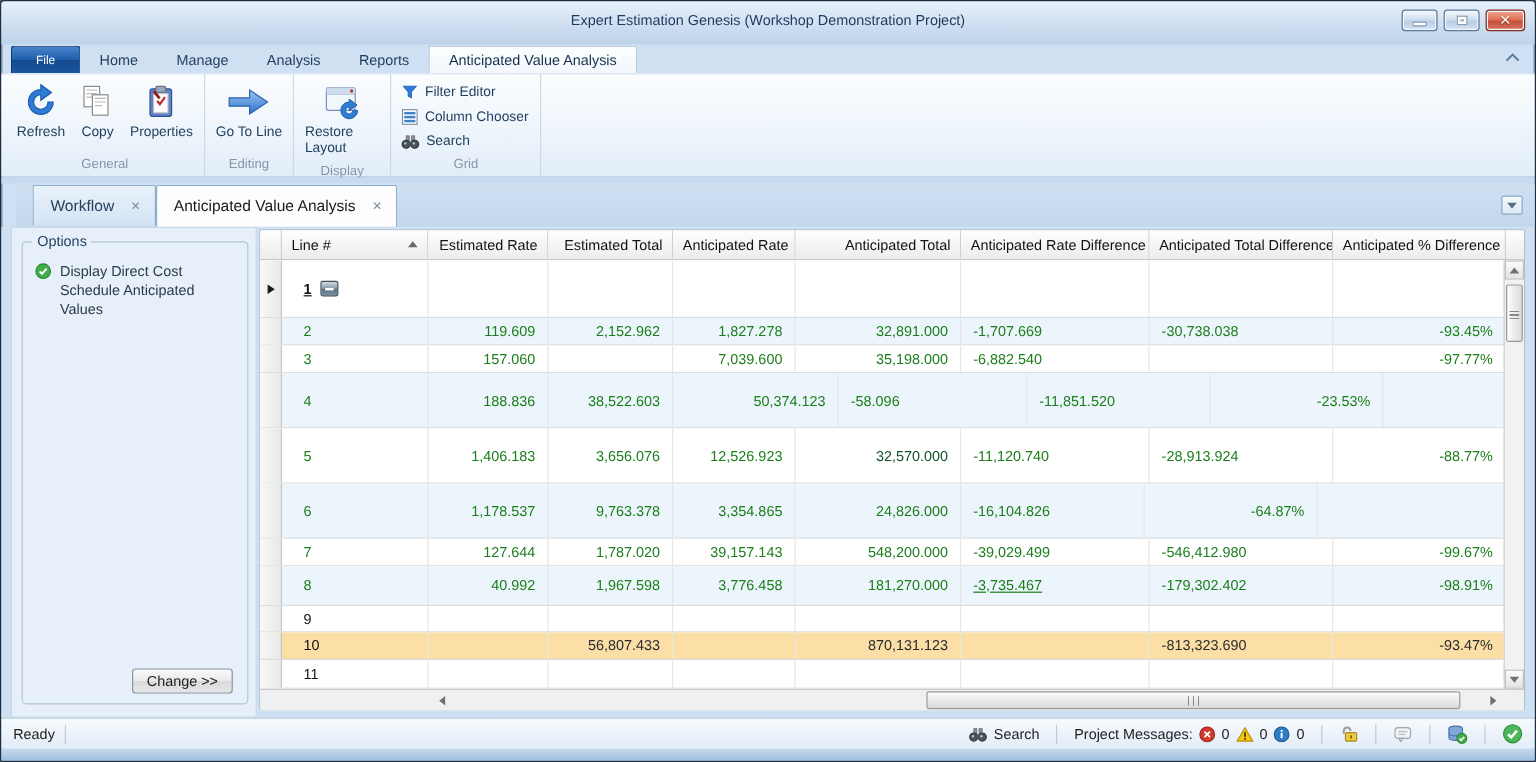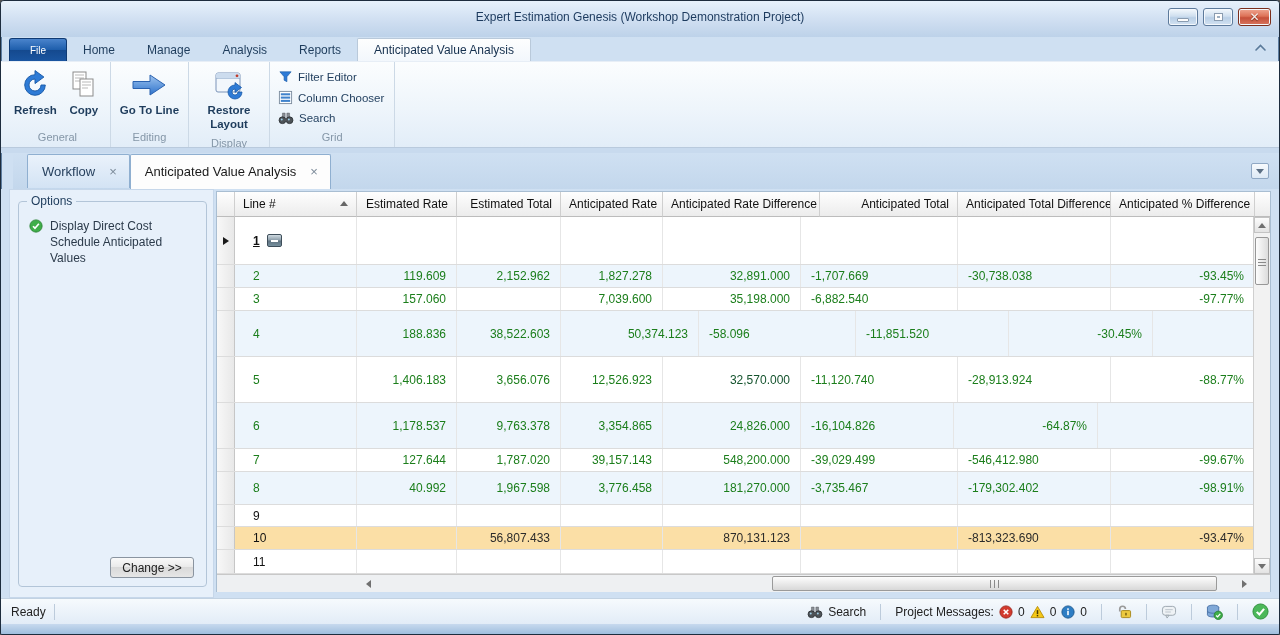--- a/index.html
+++ b/index.html
@@ -28,21 +28,21 @@
   .ribbon-collapse{position:absolute;right:12px;top:42px;cursor:pointer;}
 
   
   .ribbon-body{position:absolute;left:0;top:60px;width:100%;height:87px;
     background:linear-gradient(#fbfdfe,#eef5fb 55%,#e2edf8);border-top:1px solid #e7eef6;border-bottom:1px solid #b9cadd;display:flex;padding-left:4px;}
   .rgroup{display:flex;flex-direction:column;border-right:1px solid #ccd9e6;padding:2px 4px 0 4px;}
   .rgroup-buttons{display:flex;flex:1;align-items:flex-start;}
   .rgroup-label{height:18px;text-align:center;font-size:11px;color:#8496a7;line-height:16px;}
   .big-btn{display:flex;flex-direction:column;align-items:center;padding:3px 5px;border-radius:3px;cursor:pointer;min-width:44px;}
   .big-btn .bicon{height:36px;display:flex;align-items:center;justify-content:center;}
-  .big-btn .blabel{font-size:11.5px;color:#1e3c5c;text-align:center;line-height:1.25;max-width:62px;font-weight:bold;}
+  .big-btn .blabel{font-size:11.5px;color:#1e3c5c;line-height:1.25;max-width:62px;}
   .small-btns{display:flex;flex-direction:column;gap:2px;padding-top:3px;}
   .small-btn{display:flex;align-items:center;gap:5px;padding:2px 6px 2px 4px;border-radius:2px;cursor:pointer;font-size:11.5px;color:#1e3c5c;}
 
   
   .doc-strip{position:absolute;left:0;top:147px;width:100%;height:5px;background:#c8daee;}
   .doc-tabs{position:absolute;left:12px;top:152px;width:100%;height:36px;background:linear-gradient(#cfe0f2,#c3d7ec);display:flex;align-items:center;padding-left:14px;}
   .dtab{height:34px;display:flex;align-items:center;gap:14px;padding:0 12px 0 14px;font-size:13px;color:#27415e;
     border:1px solid #8fafd0;border-bottom:none;border-radius:2px 2px 0 0;background:linear-gradient(#eaf2fb,#d3e3f4);cursor:pointer;}
   .dtab.active{background:#fdfdfd;color:#1a1a1a;height:35px;z-index:2;}
   .dtab .x{color:#7b8a99;font-size:13px;cursor:pointer;}
@@ -151,20 +151,32 @@
           <span class="bicon">
             <svg width="28" height="30" viewBox="0 0 28 30">
               <rect x="3" y="2" width="13" height="17" fill="#fff" stroke="#8b8b8b"></rect>
               <path d="M5 5h9M5 8h9M5 11h6" stroke="#b9b9b9"></path>
               <rect x="10" y="9" width="13" height="17" fill="#fff" stroke="#8b8b8b"></rect>
               <path d="M12 12h9M12 15h9M12 18h6" stroke="#b9b9b9"></path>
             </svg>
           </span>
           <span class="blabel">Copy</span>
         </div>
+        <div class="big-btn">
+          <span class="bicon">
+            <svg width="28" height="30" viewBox="0 0 28 30">
+              <rect x="5" y="4" width="18" height="23" rx="2" fill="#5d82c8" stroke="#2f5490"></rect>
+              <rect x="10" y="2" width="8" height="5" rx="1" fill="#9aa7bd" stroke="#667285"></rect>
+              <rect x="8" y="8" width="12" height="16" fill="#fdfdfd" stroke="#c3c3c3"></rect>
+              <path d="M11 14l2.2 2.8L17.5 11" stroke="#c42525" stroke-width="1.8" fill="none"></path>
+              <path d="M8 6 L13 12" stroke="#8a2020" stroke-width="2.4"></path>
+            </svg>
+          </span>
+          <span class="blabel">Properties</span>
+        </div>
       </div>
       <div class="rgroup-label">General</div>
     </div>
 
     <div class="rgroup">
       <div class="rgroup-buttons">
         <div class="big-btn">
           <span class="bicon">
             <svg width="36" height="26" viewBox="0 0 36 26">
               <defs>
@@ -268,22 +280,22 @@
       </fieldset>
     </div>
 
     <div class="grid-area">
       <div class="grid-header" id="grid-header">
           <div class="h-cell" style="width: 18px; flex: 0 0 18px; padding: 0px;"></div>
           <div class="h-cell" style="flex: 0 0 122px; width: 122px; text-align: left; padding-left: 8px;">Line #<span class="sort-asc"></span></div>
           <div class="h-cell" style="flex: 0 0 100px; width: 100px; text-align: right;">Estimated Rate</div>
           <div class="h-cell" style="flex: 0 0 104px; width: 104px; text-align: right;">Estimated Total</div>
           <div class="h-cell" style="flex: 0 0 102px; width: 102px; text-align: right;">Anticipated Rate</div>
+          <div class="h-cell" style="flex: 0 0 138px; width: 138px; text-align: right;">Anticipated Total</div>
           <div class="h-cell" style="flex: 0 0 157px; width: 157px; text-align: left;">Anticipated Rate Difference</div>
-          <div class="h-cell" style="flex: 0 0 138px; width: 138px; text-align: right;">Anticipated Total</div>
           <div class="h-cell" style="flex: 0 0 153px; width: 153px; text-align: left;">Anticipated Total Difference</div>
           <div class="h-cell" style="flex: 0 0 144px; width: 144px; text-align: right;">Anticipated % Difference</div>
           <div class="h-cell" style="flex: 1 1 0%; padding: 0px; border-right: none;"></div>
         </div>
       <div class="grid-body" id="grid-body">
           <div class="g-row" style="height: 48px;">
             <div class="g-ind">
               <span class="ind-arrow"></span>
             </div>
             <div class="g-cell" style="width: 122px; flex: 0 0 122px; padding-left: 18px;">
@@ -332,21 +344,21 @@
           <div class="g-row alt" style="height: 46px;">
             <div class="g-ind"></div>
             <div class="g-cell" style="width: 122px; flex: 0 0 122px; padding-left: 18px;">
               <span style="color: rgb(27, 126, 27);">4</span>
             </div>
             <div class="g-cell" style="width: 100px; flex: 0 0 100px; justify-content: flex-end; color: rgb(27, 126, 27);">188.836</div>
             <div class="g-cell" style="width: 104px; flex: 0 0 104px; justify-content: flex-end; color: rgb(27, 126, 27);">38,522.603</div>
             <div class="g-cell" style="width: 138px; flex: 0 0 138px; justify-content: flex-end; color: rgb(27, 126, 27);">50,374.123</div>
             <div class="g-cell" style="width: 157px; flex: 0 0 157px; justify-content: flex-start; color: rgb(27, 126, 27);">-58.096</div>
             <div class="g-cell" style="width: 153px; flex: 0 0 153px; justify-content: flex-start; color: rgb(27, 126, 27);">-11,851.520</div>
-            <div class="g-cell" style="width: 144px; flex: 0 0 144px; justify-content: flex-end; color: rgb(27, 126, 27);">-30.45%</div>
+            <div class="g-cell" style="width: 144px; flex: 0 0 144px; justify-content: flex-end; color: rgb(27, 126, 27);">-23.53%</div>
             <div class="g-cell" style="flex: 1 1 0%; border-right: none;"></div>
           </div>
           <div class="g-row" style="height: 46px;">
             <div class="g-ind"></div>
             <div class="g-cell" style="width: 122px; flex: 0 0 122px; padding-left: 18px;">
               <span style="color: rgb(27, 126, 27);">5</span>
             </div>
             <div class="g-cell" style="width: 100px; flex: 0 0 100px; justify-content: flex-end; color: rgb(27, 126, 27);">1,406.183</div>
             <div class="g-cell" style="width: 104px; flex: 0 0 104px; justify-content: flex-end; color: rgb(27, 126, 27);">3,656.076</div>
             <div class="g-cell" style="width: 102px; flex: 0 0 102px; justify-content: flex-end; color: rgb(27, 126, 27);">12,526.923</div>
@@ -385,21 +397,21 @@
           </div>
           <div class="g-row alt" style="height: 33px;">
             <div class="g-ind"></div>
             <div class="g-cell" style="width: 122px; flex: 0 0 122px; padding-left: 18px;">
               <span style="color: rgb(27, 126, 27);">8</span>
             </div>
             <div class="g-cell" style="width: 100px; flex: 0 0 100px; justify-content: flex-end; color: rgb(27, 126, 27);">40.992</div>
             <div class="g-cell" style="width: 104px; flex: 0 0 104px; justify-content: flex-end; color: rgb(27, 126, 27);">1,967.598</div>
             <div class="g-cell" style="width: 102px; flex: 0 0 102px; justify-content: flex-end; color: rgb(27, 126, 27);">3,776.458</div>
             <div class="g-cell" style="width: 138px; flex: 0 0 138px; justify-content: flex-end; color: rgb(27, 126, 27);">181,270.000</div>
-            <div class="g-cell" style="width: 157px; flex: 0 0 157px; justify-content: flex-start; color: rgb(27, 126, 27);">-3,735.467</div>
+            <div class="g-cell" style="width: 157px; flex: 0 0 157px; justify-content: flex-start; color: rgb(27, 126, 27); text-decoration: underline;">-3,735.467</div>
             <div class="g-cell" style="width: 153px; flex: 0 0 153px; justify-content: flex-start; color: rgb(27, 126, 27);">-179,302.402</div>
             <div class="g-cell" style="width: 144px; flex: 0 0 144px; justify-content: flex-end; color: rgb(27, 126, 27);">-98.91%</div>
             <div class="g-cell" style="flex: 1 1 0%; border-right: none;"></div>
           </div>
           <div class="g-row" style="height: 22px;">
             <div class="g-ind"></div>
             <div class="g-cell" style="width: 122px; flex: 0 0 122px; padding-left: 18px;">
               <span style="color: rgb(17, 17, 17);">9</span>
             </div>
             <div class="g-cell" style="width: 100px; flex: 0 0 100px; justify-content: flex-end; color: rgb(27, 126, 27);"></div>

